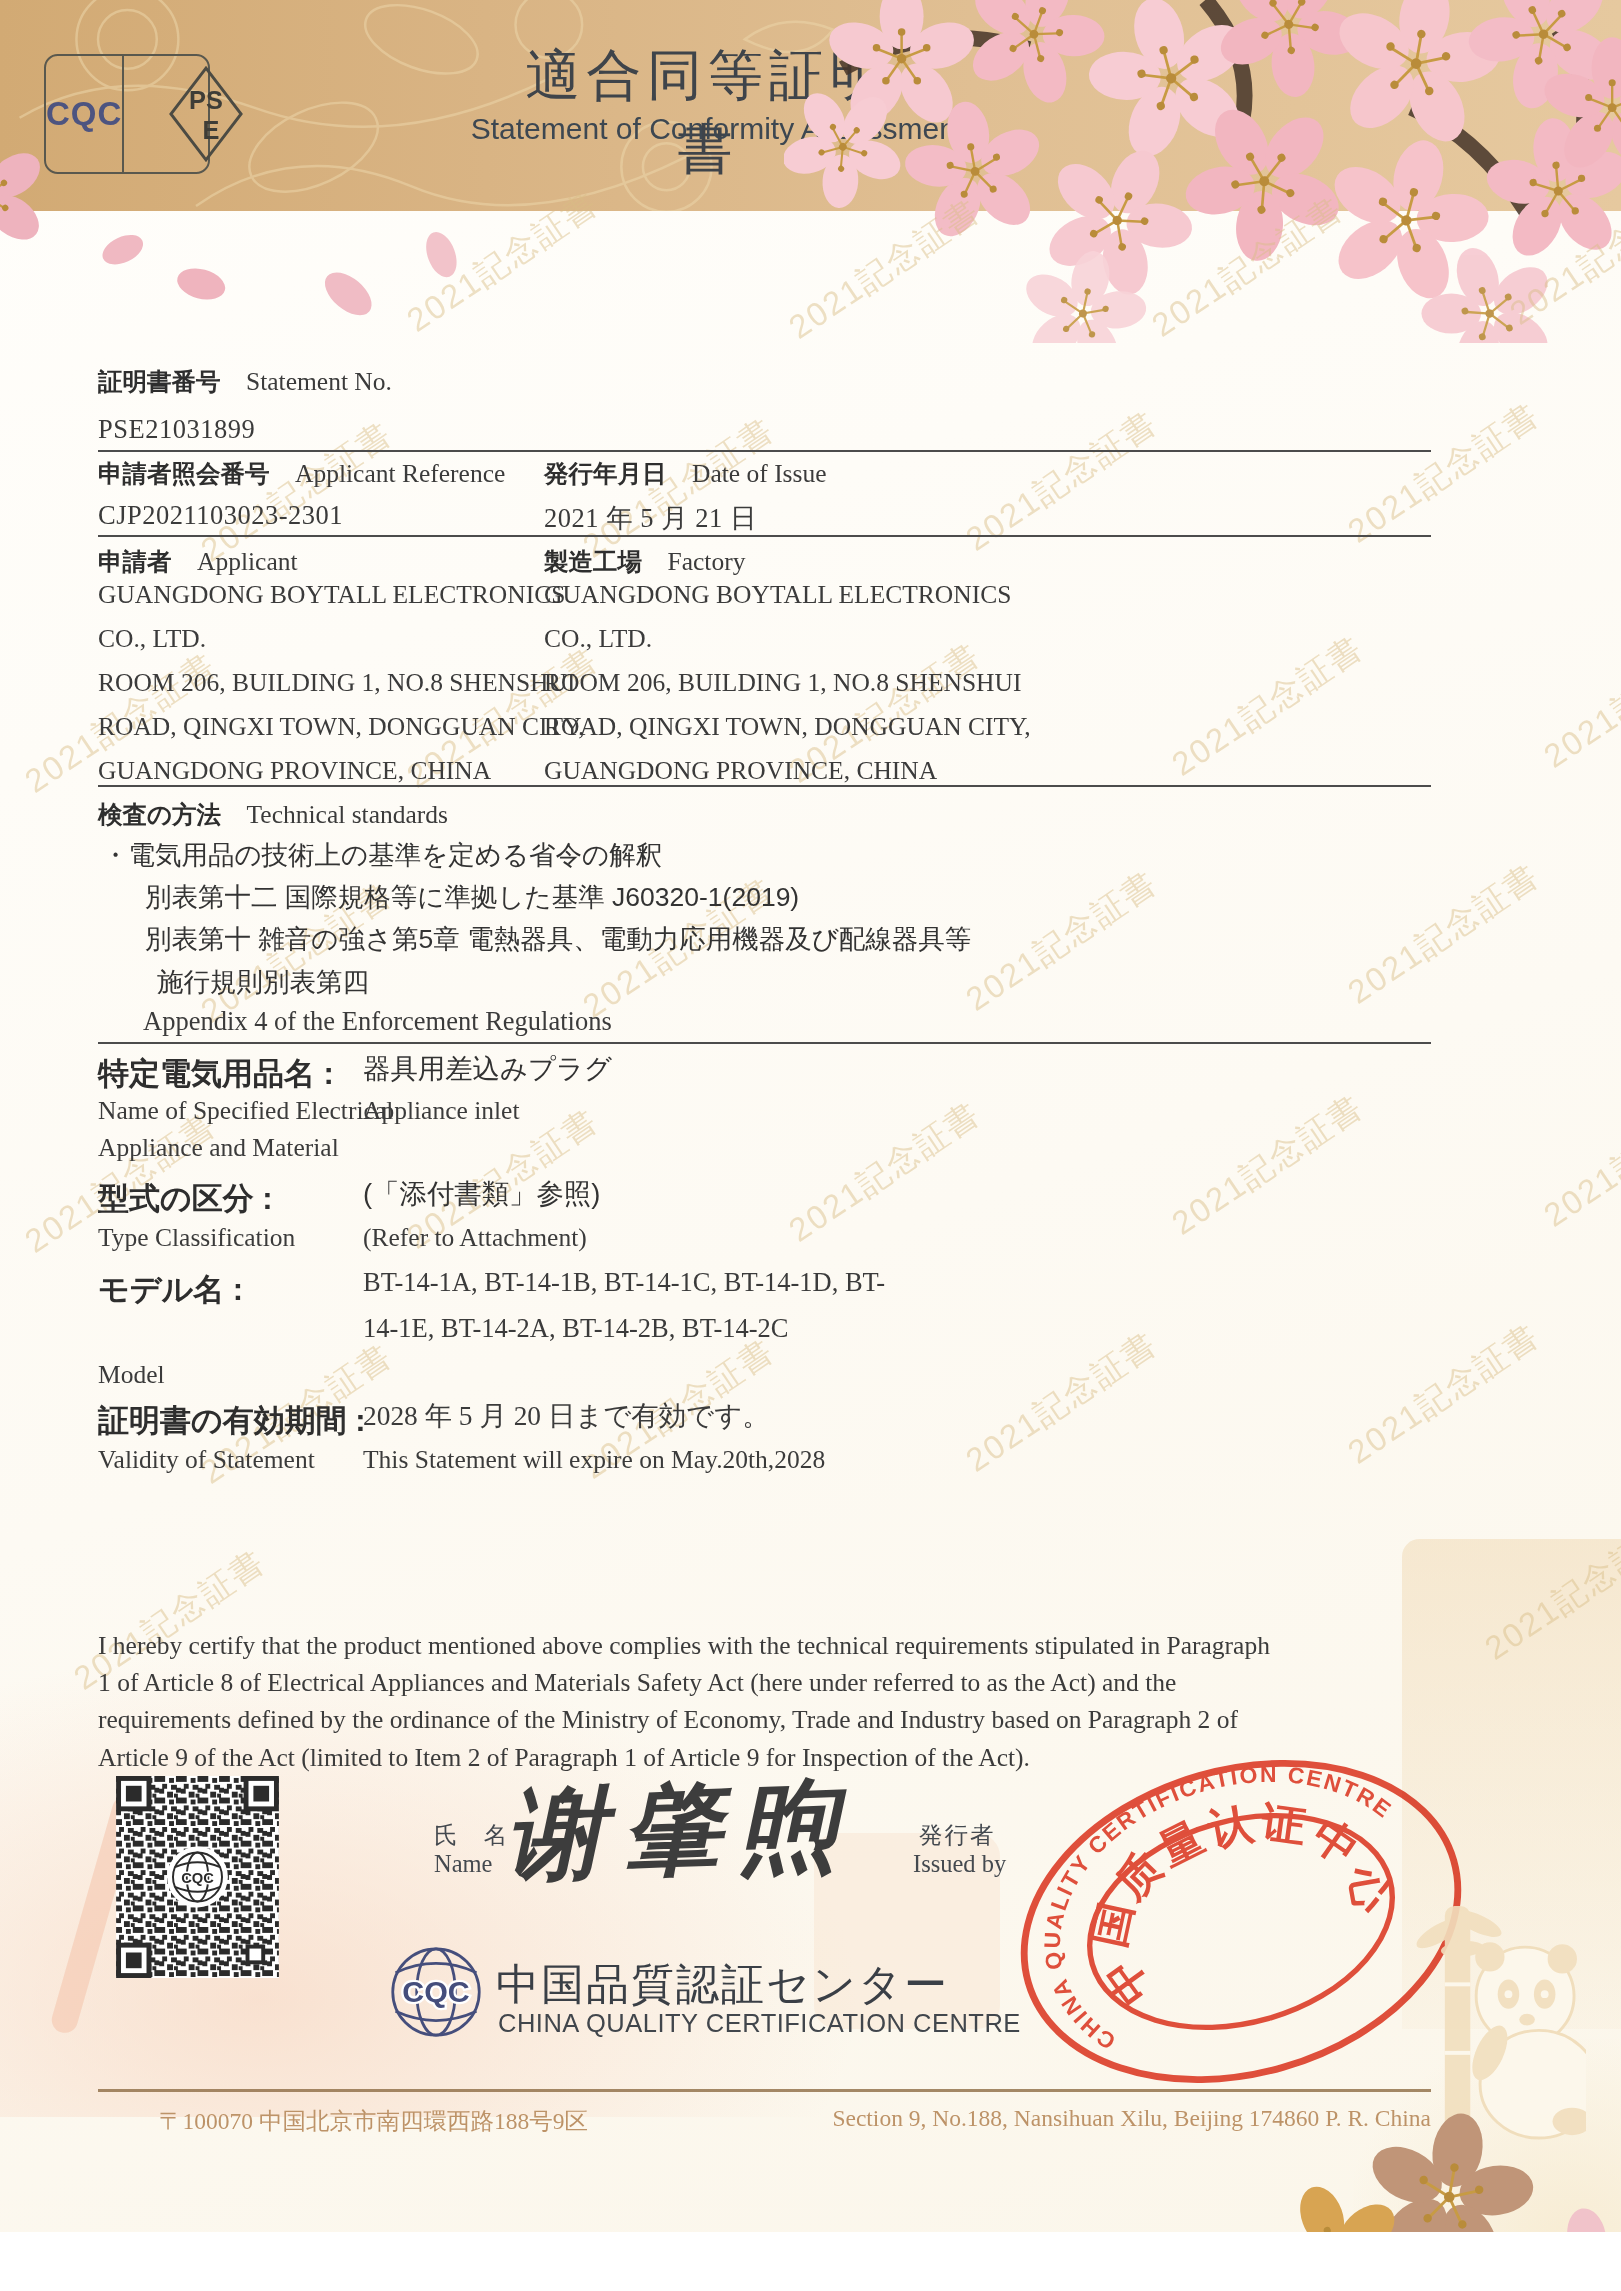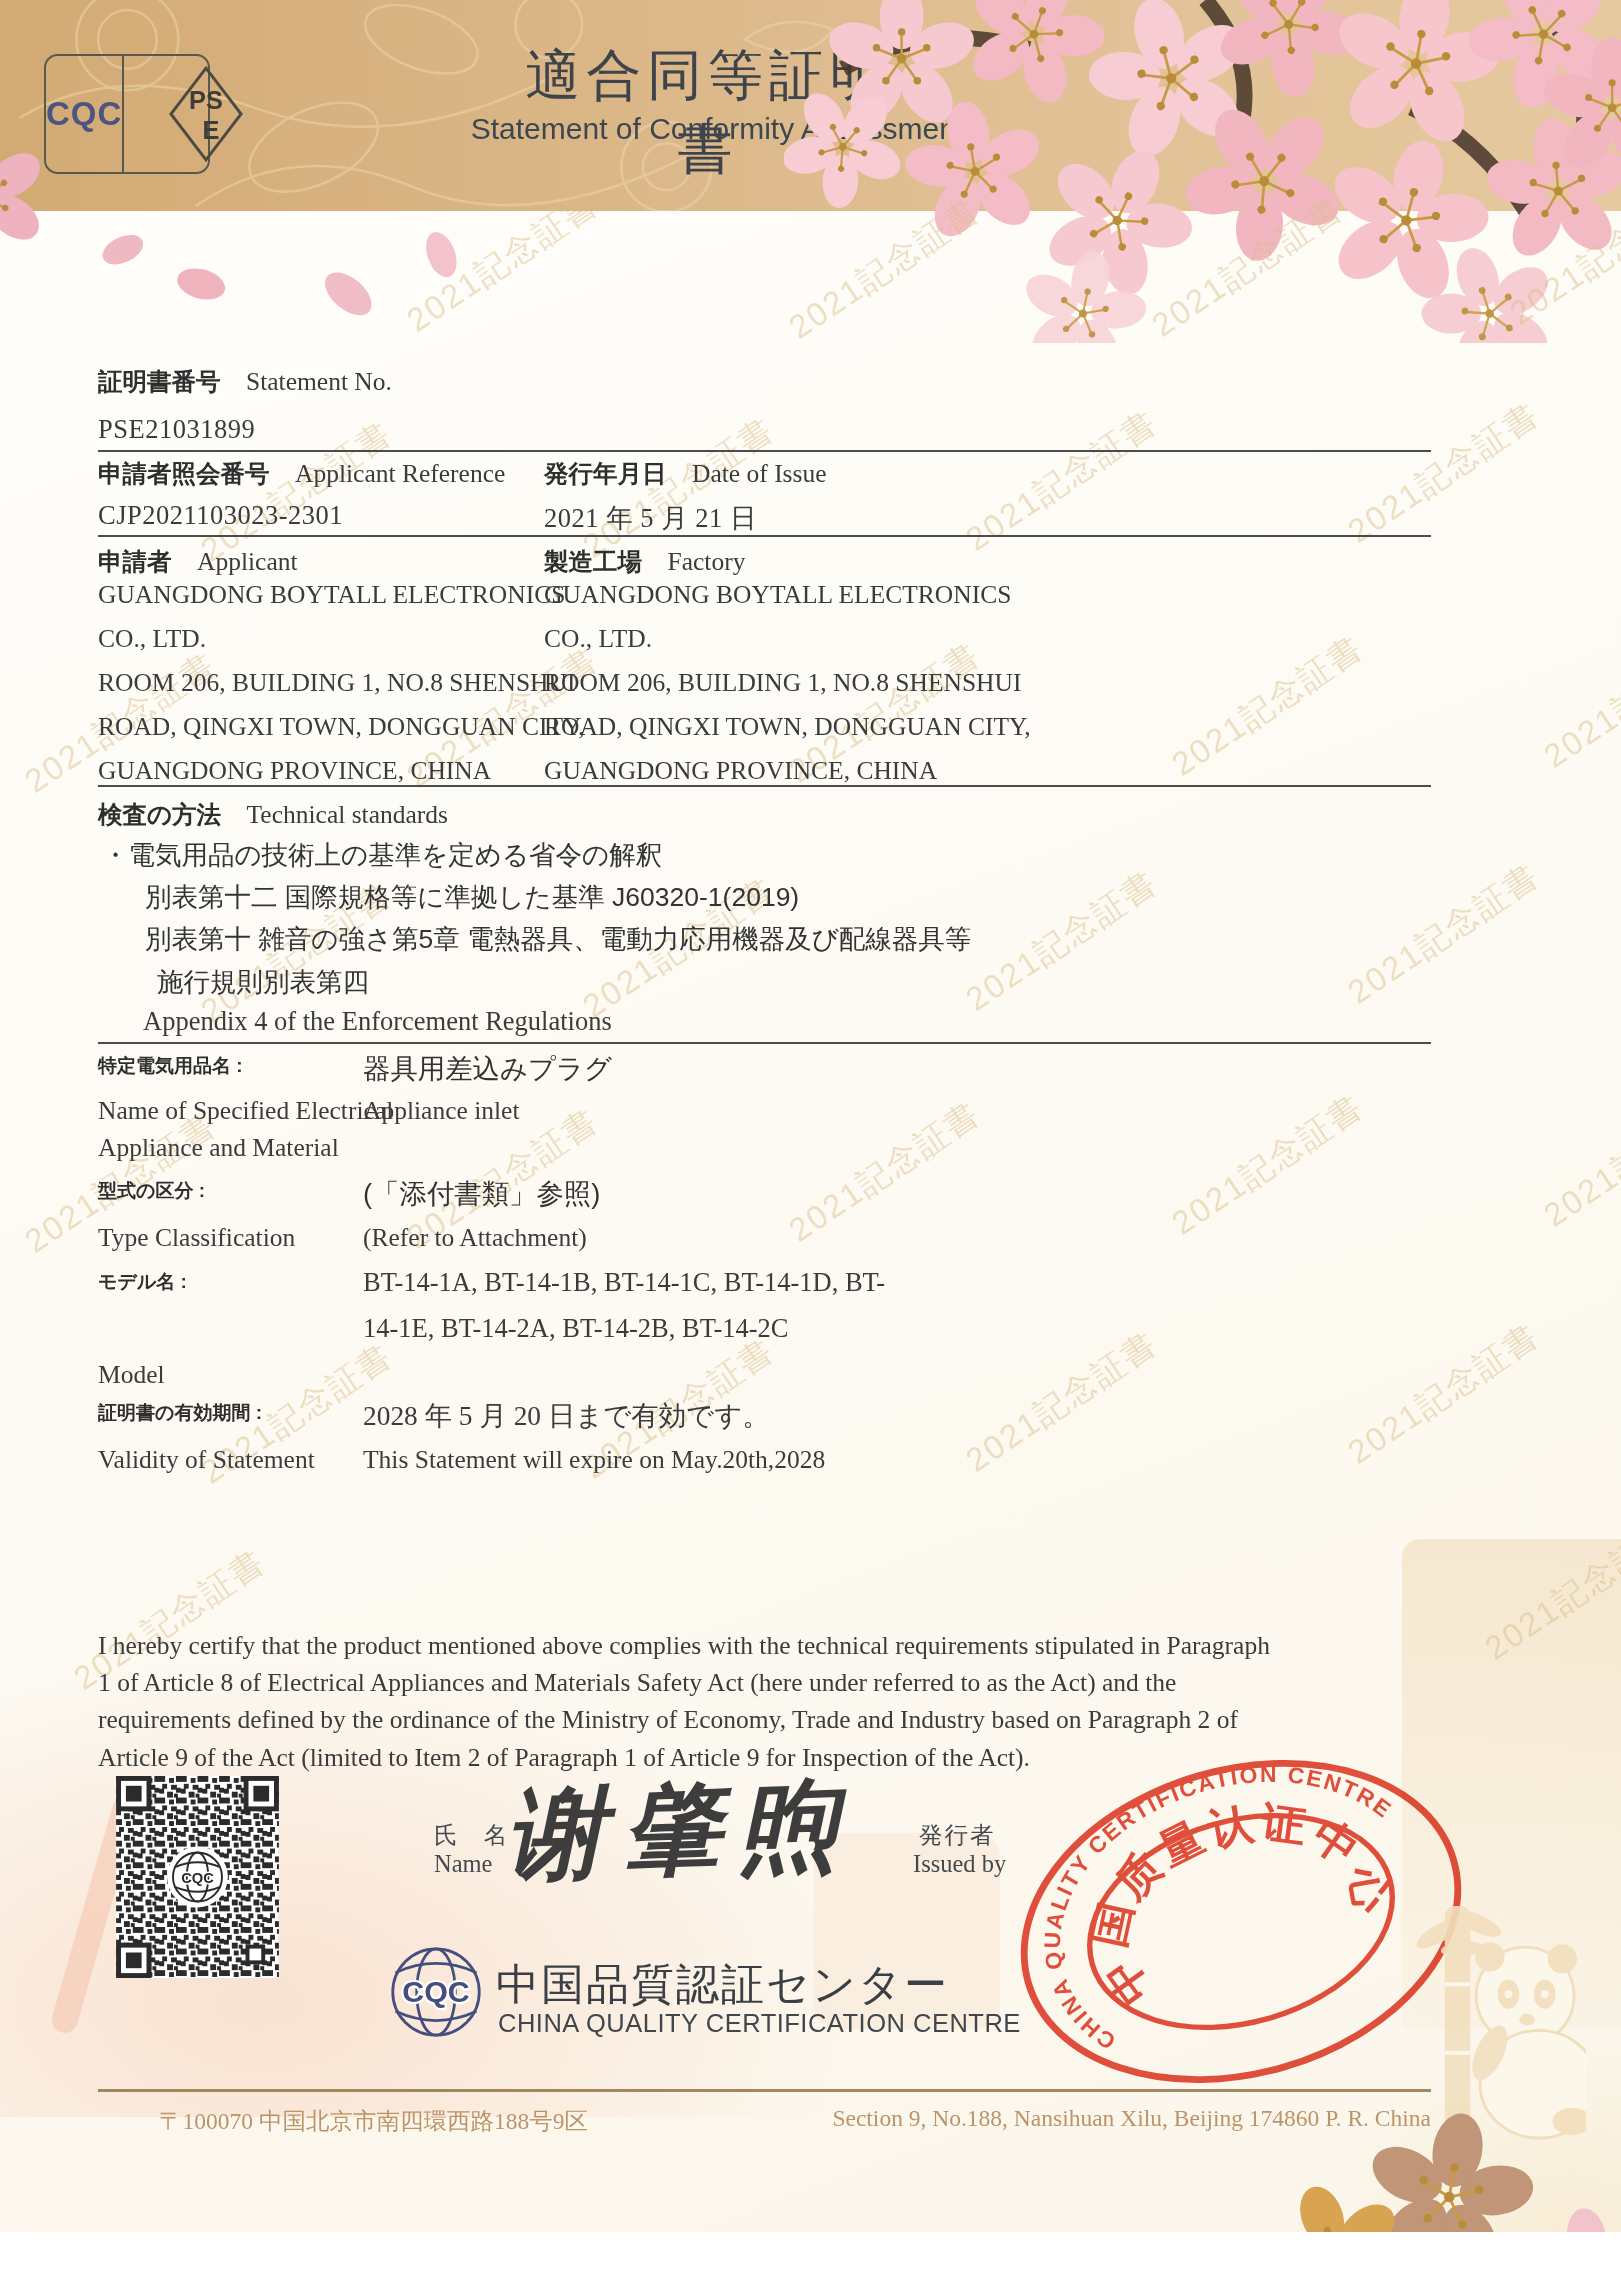--- a/index.html
+++ b/index.html
@@ -31,21 +31,21 @@
   .rule{position:absolute;left:98px;width:1333px;height:2px;background:#4c4c4c;}
   
   .lbl{position:absolute;display:flex;gap:25.5px;align-items:baseline;white-space:nowrap;}
   .jl{font-family:"Liberation Sans",sans-serif;font-weight:600;font-size:24.5px;color:#2e2e2e;}
   .el{font-family:"Liberation Serif",serif;font-size:25.5px;}
   .val{position:absolute;font-size:26.5px;letter-spacing:0.5px;white-space:nowrap;}
   .addr{position:absolute;font-size:25.5px;line-height:44px;white-space:nowrap;}
   .std{position:absolute;font-size:26.5px;white-space:nowrap;}
   .std-jp{font-family:"Liberation Sans",sans-serif;color:#333;}
   .jlab{position:absolute;font-family:"Liberation Sans",sans-serif;font-weight:600;
-    font-size:19px;white-space:nowrap;color:#2e2e2e;}
+    font-size:31px;white-space:nowrap;color:#2e2e2e;}
   .eser{position:absolute;font-size:25.5px;white-space:nowrap;}
   .jsans{position:absolute;font-family:"Liberation Sans",sans-serif;font-size:27.4px;white-space:nowrap;color:#333;}
   .decl{position:absolute;left:98px;width:1343px;font-size:25.5px;white-space:nowrap;}
   
   .sig-name{position:absolute;left:505px;top:1764px;font-size:100px;font-style:italic;
     font-weight:600;letter-spacing:15.7px;color:#3d3d3d;transform:rotate(-2deg);white-space:nowrap;}
   .small-jp{position:absolute;font-family:"Liberation Sans",sans-serif;font-size:23.5px;
     color:#44494f;letter-spacing:2px;white-space:nowrap;word-spacing:15.7px;text-align:right;}
   .small-en{position:absolute;font-size:24.5px;color:#44494f;white-space:nowrap;}
   .issuer-jp{position:absolute;left:496px;top:1956px;font-family:"Liberation Sans",sans-serif;

